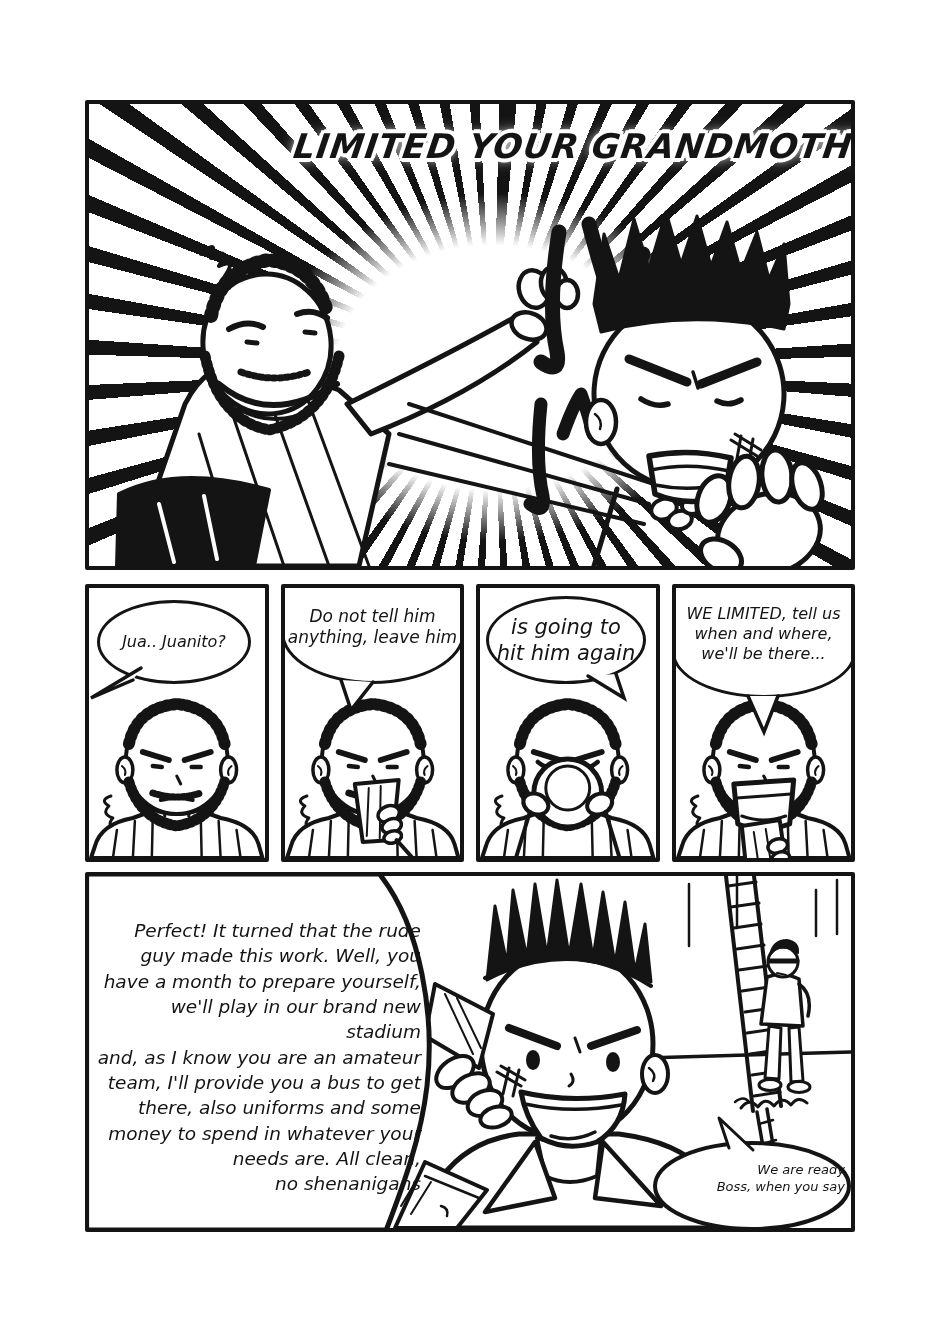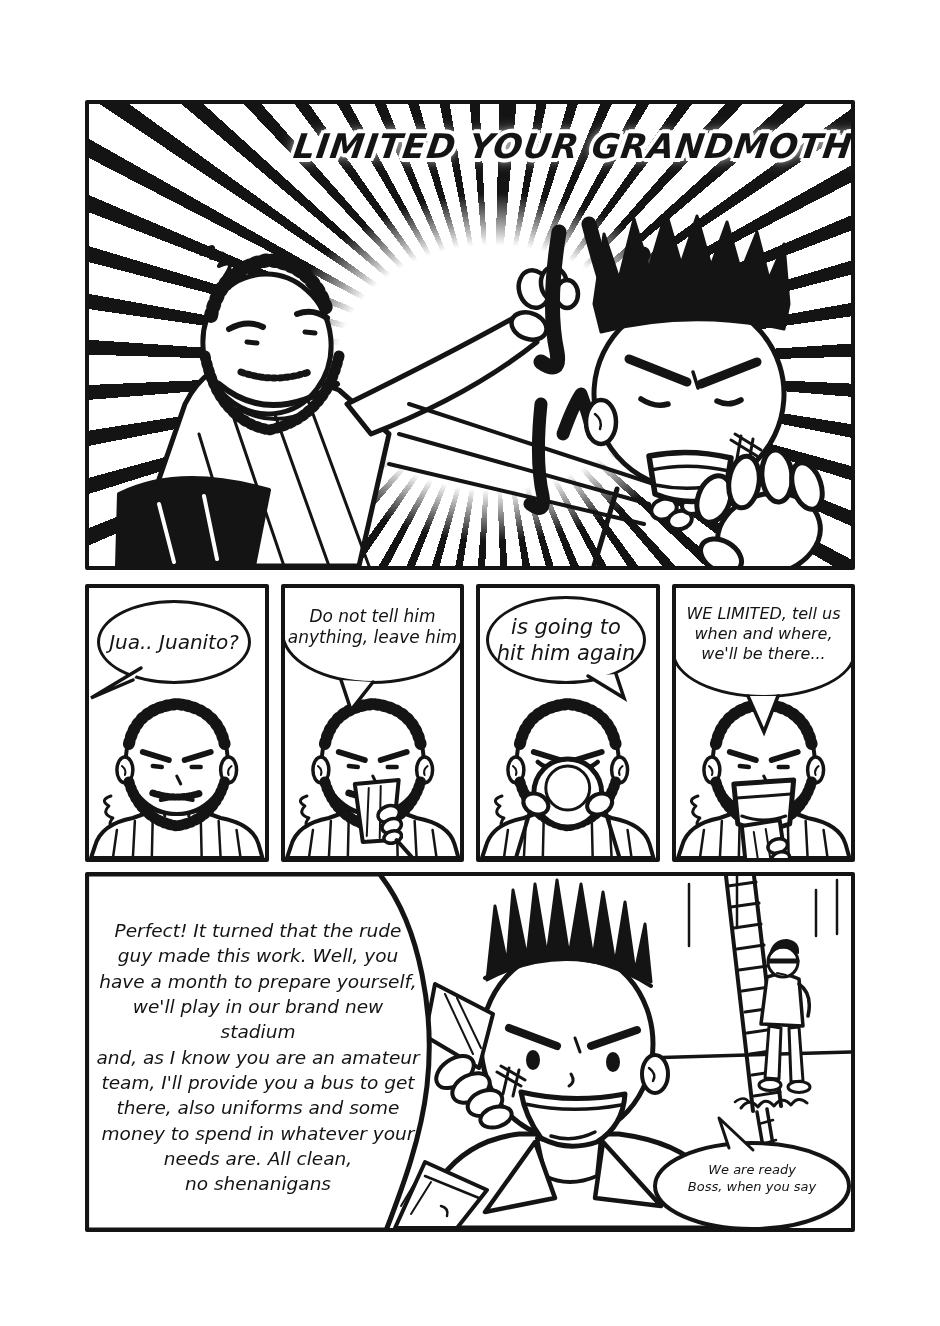--- a/index.html
+++ b/index.html
@@ -21,21 +21,21 @@
      letter-spacing:1px;white-space:nowrap;transform:skewX(-8deg);
      color:var(--ink);
      text-shadow:-3px -3px 0 #fff,3px -3px 0 #fff,-3px 3px 0 #fff,3px 3px 0 #fff,
        0 -4px 0 #fff,0 4px 0 #fff,-4px 0 0 #fff,4px 0 0 #fff,0 0 10px #fff,0 0 16px #fff;}
   .bubble{position:absolute;z-index:2;background:#fff;border:3px solid var(--ink);
      display:flex;align-items:center;justify-content:center;text-align:center;
      font-style:italic;line-height:1.25;white-space:pre-line;box-sizing:border-box;}
   .bubble.ellipse{border-radius:50%;}
   .bubble.band{border-width:3.5px;text-align:center;}
   .tail{position:absolute;z-index:3;overflow:visible;}
-  .overlay-text{position:absolute;z-index:2;text-align:center;font-style:italic;
+  .overlay-text{position:absolute;z-index:2;text-align:right;font-style:italic;
      white-space:pre-line;color:var(--ink);}
   .mono{font-size:18.5px;line-height:1.37;}
   .reply{font-size:13px;line-height:1.3;}
   svg{display:block;}
 </style>
 </head>
 <body>
 
 <svg width="0" height="0" style="position:absolute" aria-hidden="true">
   <defs>
@@ -127,21 +127,21 @@
       </g>
     </svg>
     <div class="title-caption">LIMITED YOUR GRANDMOTHER !!</div>
   </div>
 
   <div class="panel panel-mid" style="left:85px">
     <svg class="art" viewBox="0 0 176 270" preserveAspectRatio="none">
       <use href="#bguy"></use>
       <path d="M72,212 Q88,208 104,212" stroke="#141414" stroke-width="4" fill="none" stroke-linecap="round"></path>
     </svg>
-    <div class="bubble ellipse" style="left:8px;top:12px;width:154px;height:84px;font-size:20px">
+    <div class="bubble ellipse" style="left:8px;top:12px;width:154px;height:84px;font-size:16px">
       <span>Jua.. Juanito?</span>
     </div>
     <svg class="tail" style="left:-2px;top:76px" width="64" height="40">
       <path d="M54,4 L4,34 L46,16" fill="#fff" stroke="#141414" stroke-width="3.5" stroke-linecap="round"></path>
     </svg>
   </div>
 
   <div class="panel panel-mid" style="left:280.5px">
     <svg class="art" viewBox="0 0 176 270" preserveAspectRatio="none">
       <use href="#bguy"></use>

